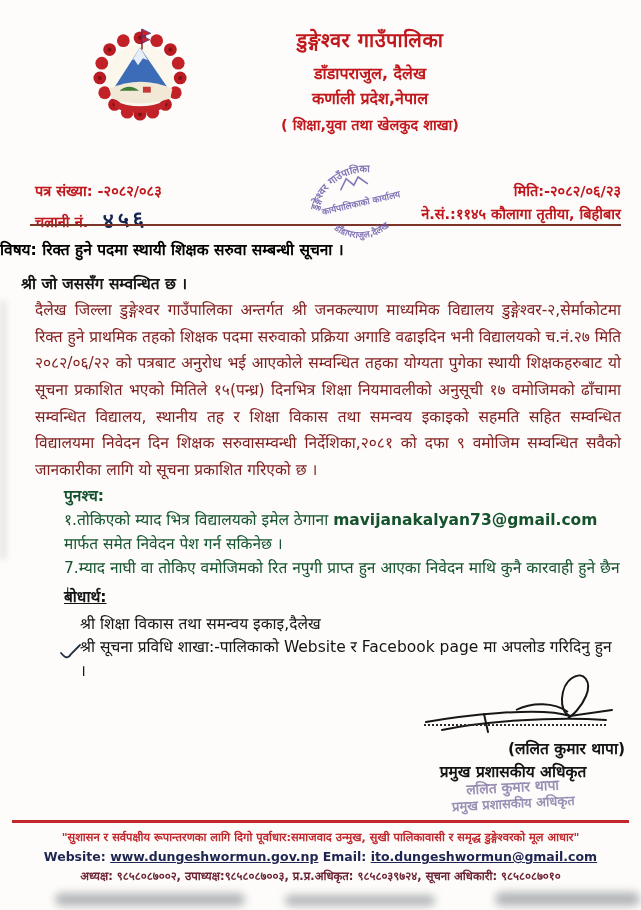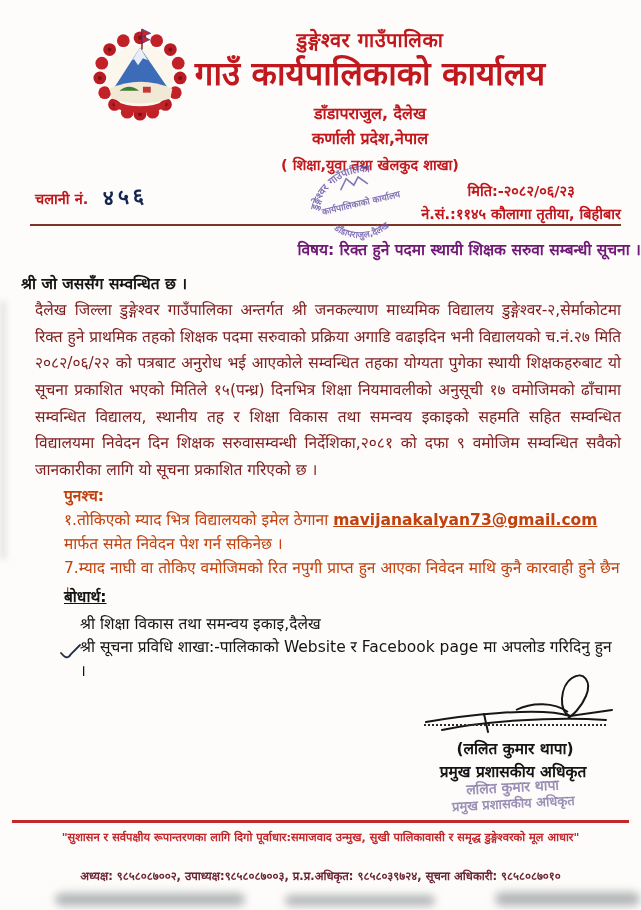--- a/index.html
+++ b/index.html
@@ -12,41 +12,41 @@
   
   .emblem{position:absolute;left:86px;top:26px;width:108px;height:98px;}
   .head-center{position:absolute;left:120px;top:26px;width:500px;text-align:center;color:#c1181d;}
   .muni{font-size:20px;font-weight:bold;letter-spacing:.5px;}
   .office{font-size:33px;font-weight:bold;line-height:1.15;margin-top:2px;}
   .addr{font-size:16px;font-weight:bold;margin-top:9px;}
   .prov{font-size:16px;font-weight:bold;margin-top:3px;}
   .branch{font-size:14.5px;font-weight:bold;margin-top:5px;}
   
   .meta-left{position:absolute;left:35px;top:180px;color:#c0161c;font-size:14.5px;font-weight:bold;line-height:1.6;}
-  .meta-right{position:absolute;right:20px;top:180px;text-align:center;color:#c0161c;font-size:14.5px;font-weight:bold;line-height:1.6;}
+  .meta-right{position:absolute;right:20px;top:180px;text-align:right;color:#c0161c;font-size:14.5px;font-weight:bold;line-height:1.6;}
   .handwrit{display:inline-block;color:#14264f;font-size:21px;font-weight:bold;transform:rotate(-4deg);letter-spacing:4px;margin-left:10px;font-family:"DejaVu Serif","Liberation Serif",serif;}
   .meta-rule{position:absolute;left:30px;top:224px;width:591px;height:2px;background:#7c3527;}
   
   .stamp{position:absolute;left:300px;top:150px;width:122px;height:106px;transform:rotate(-13deg);opacity:.82;pointer-events:none;}
   .stamp text{fill:#6b58a8;font-weight:bold;}
   
-  .subject{position:absolute;left:0;top:238px;width:100%;text-align:right;font-weight:bold;font-size:15.5px;color:#701a75;}
+  .subject{position:absolute;left:0;top:238px;width:100%;text-align:left;font-weight:bold;font-size:15.5px;color:#000000;}
   .saluting{position:absolute;left:21px;top:272px;font-size:15.5px;font-weight:bold;color:#151515;}
   .bodytext{position:absolute;left:35px;top:297px;width:586px;font-size:15.5px;line-height:1.72;text-align:justify;color:#7f1d1d;}
-  .ps{position:absolute;left:64px;top:484px;width:557px;font-size:15.5px;line-height:1.55;color:#c2410c;}
+  .ps{position:absolute;left:64px;top:484px;width:557px;font-size:15.5px;line-height:1.55;color:#14532d;}
   .ps .ps-head{font-weight:bold;}
-  .ps .email{font-weight:bold;text-decoration:underline;font-family:"DejaVu Sans","Liberation Sans",sans-serif;}
+  .ps .email{font-weight:bold;font-family:"DejaVu Sans","Liberation Sans",sans-serif;}
   .cc{position:absolute;left:64px;top:586px;width:557px;font-size:15.5px;line-height:1.52;color:#141414;}
   .cc-head{font-weight:bold;text-decoration:underline;margin-bottom:3px;}
   .cc-item{position:relative;padding-left:16px;}
   .cc-check{position:absolute;left:-4px;top:8px;width:22px;height:16px;}
   
   .sig-scribble{position:absolute;left:420px;top:672px;width:200px;height:66px;}
   .sig-dots{position:absolute;left:424px;top:724px;width:182px;border-bottom:2.5px dotted #2a2a2a;}
-  .sig-name{position:absolute;left:405px;top:737px;width:220px;text-align:center;font-weight:bold;font-size:15.5px;color:#141414;}
+  .sig-name{position:absolute;left:405px;top:737px;width:220px;text-align:right;font-weight:bold;font-size:15.5px;color:#141414;}
   .sig-title{position:absolute;left:398px;top:760px;width:230px;text-align:center;font-weight:bold;font-size:15.5px;color:#141414;}
   .sig-stamp{position:absolute;left:400px;top:778px;width:226px;text-align:center;color:rgba(96,78,140,.62);transform:rotate(-3deg);line-height:1.3;}
   .sig-stamp .ss1{font-size:14px;font-weight:bold;}
   .sig-stamp .ss2{font-size:13px;font-weight:bold;}
   
   .foot-rule{position:absolute;left:12px;top:820px;width:617px;height:3px;background:#c2272c;}
   .slogan{position:absolute;left:0;top:829px;width:100%;text-align:center;color:#c2272c;font-weight:bold;font-size:11.3px;}
   .webline{position:absolute;left:0;top:849px;width:100%;text-align:center;color:#1d2550;font-weight:bold;font-size:12.5px;}
   .webline .lnk{text-decoration:underline;}
   .phones{position:absolute;left:0;top:868px;width:100%;text-align:center;color:#6d2433;font-weight:bold;font-size:11.5px;}
@@ -98,27 +98,27 @@
     <path d="M28,76 Q55,88 82,76 L80,84 Q55,93 30,84 Z" fill="#c3242a"></path>
     <g>
       <line x1="57" y1="3" x2="57" y2="24" stroke="#8a0f14" stroke-width="1.4"></line>
       <polygon points="57,3 66,7.5 57,11" fill="#d02128" stroke="#2b3f9e" stroke-width="0.7"></polygon>
       <polygon points="57,10 65,14 57,17.5" fill="#d02128" stroke="#2b3f9e" stroke-width="0.7"></polygon>
     </g>
   </svg>
 
   <div class="head-center">
     <div class="muni">डुङ्गेश्वर गाउँपालिका</div>
-    <div class="office">गाउँ कार्यपालिकाको कार्यालय</div>
     <div class="addr">डाँडापराजुल, दैलेख</div>
     <div class="prov">कर्णाली प्रदेश,नेपाल</div>
     <div class="branch">( शिक्षा,युवा तथा खेलकुद शाखा)</div>
   </div>
 
   <div class="meta-left">
+    <div>पत्र संख्या: -२०८२/०८३</div>
     <div>
       <span>चलानी नं.</span>
       <span class="handwrit">४५६</span>
     </div>
   </div>
   <div class="meta-right">
     <div>मिति:-२०८२/०६/२३</div>
     <div>ने.सं.:११४५ कौलागा तृतीया, बिहीबार</div>
   </div>
   <div class="meta-rule"></div>
@@ -169,20 +169,23 @@
   <div class="sig-dots"></div>
   <div class="sig-name">(ललित कुमार थापा)</div>
   <div class="sig-title">प्रमुख प्रशासकीय अधिकृत</div>
   <div class="sig-stamp">
     <div class="ss1">ललित कुमार थापा</div>
     <div class="ss2">प्रमुख प्रशासकीय अधिकृत</div>
   </div>
 
   <div class="foot-rule"></div>
   <div class="slogan">"सुशासन र सर्वपक्षीय रूपान्तरणका लागि दिगो पूर्वाधार:समाजवाद उन्मुख, सुखी पालिकावासी र समृद्ध डुङ्गेश्वरको मूल आधार"</div>
+  <div class="webline">
+    <span>Website: </span><span class="lnk">www.dungeshwormun.gov.np</span><span>  Email: </span><span class="lnk">ito.dungeshwormun@gmail.com</span>
+  </div>
   <div class="phones">अध्यक्ष: ९८५८०८७००२, उपाध्यक्ष:९८५८०८७००३, प्र.प्र.अधिकृत: ९८५८०३९७२४, सूचना अधिकारी: ९८५८०८७०१०</div>
 
   <div class="smudge sm1"></div>
   <div class="smudge sm2"></div>
   <div class="smudge sm3"></div>
   <div class="smudge sm4"></div>
 
 </div>
 
 </body></html>

